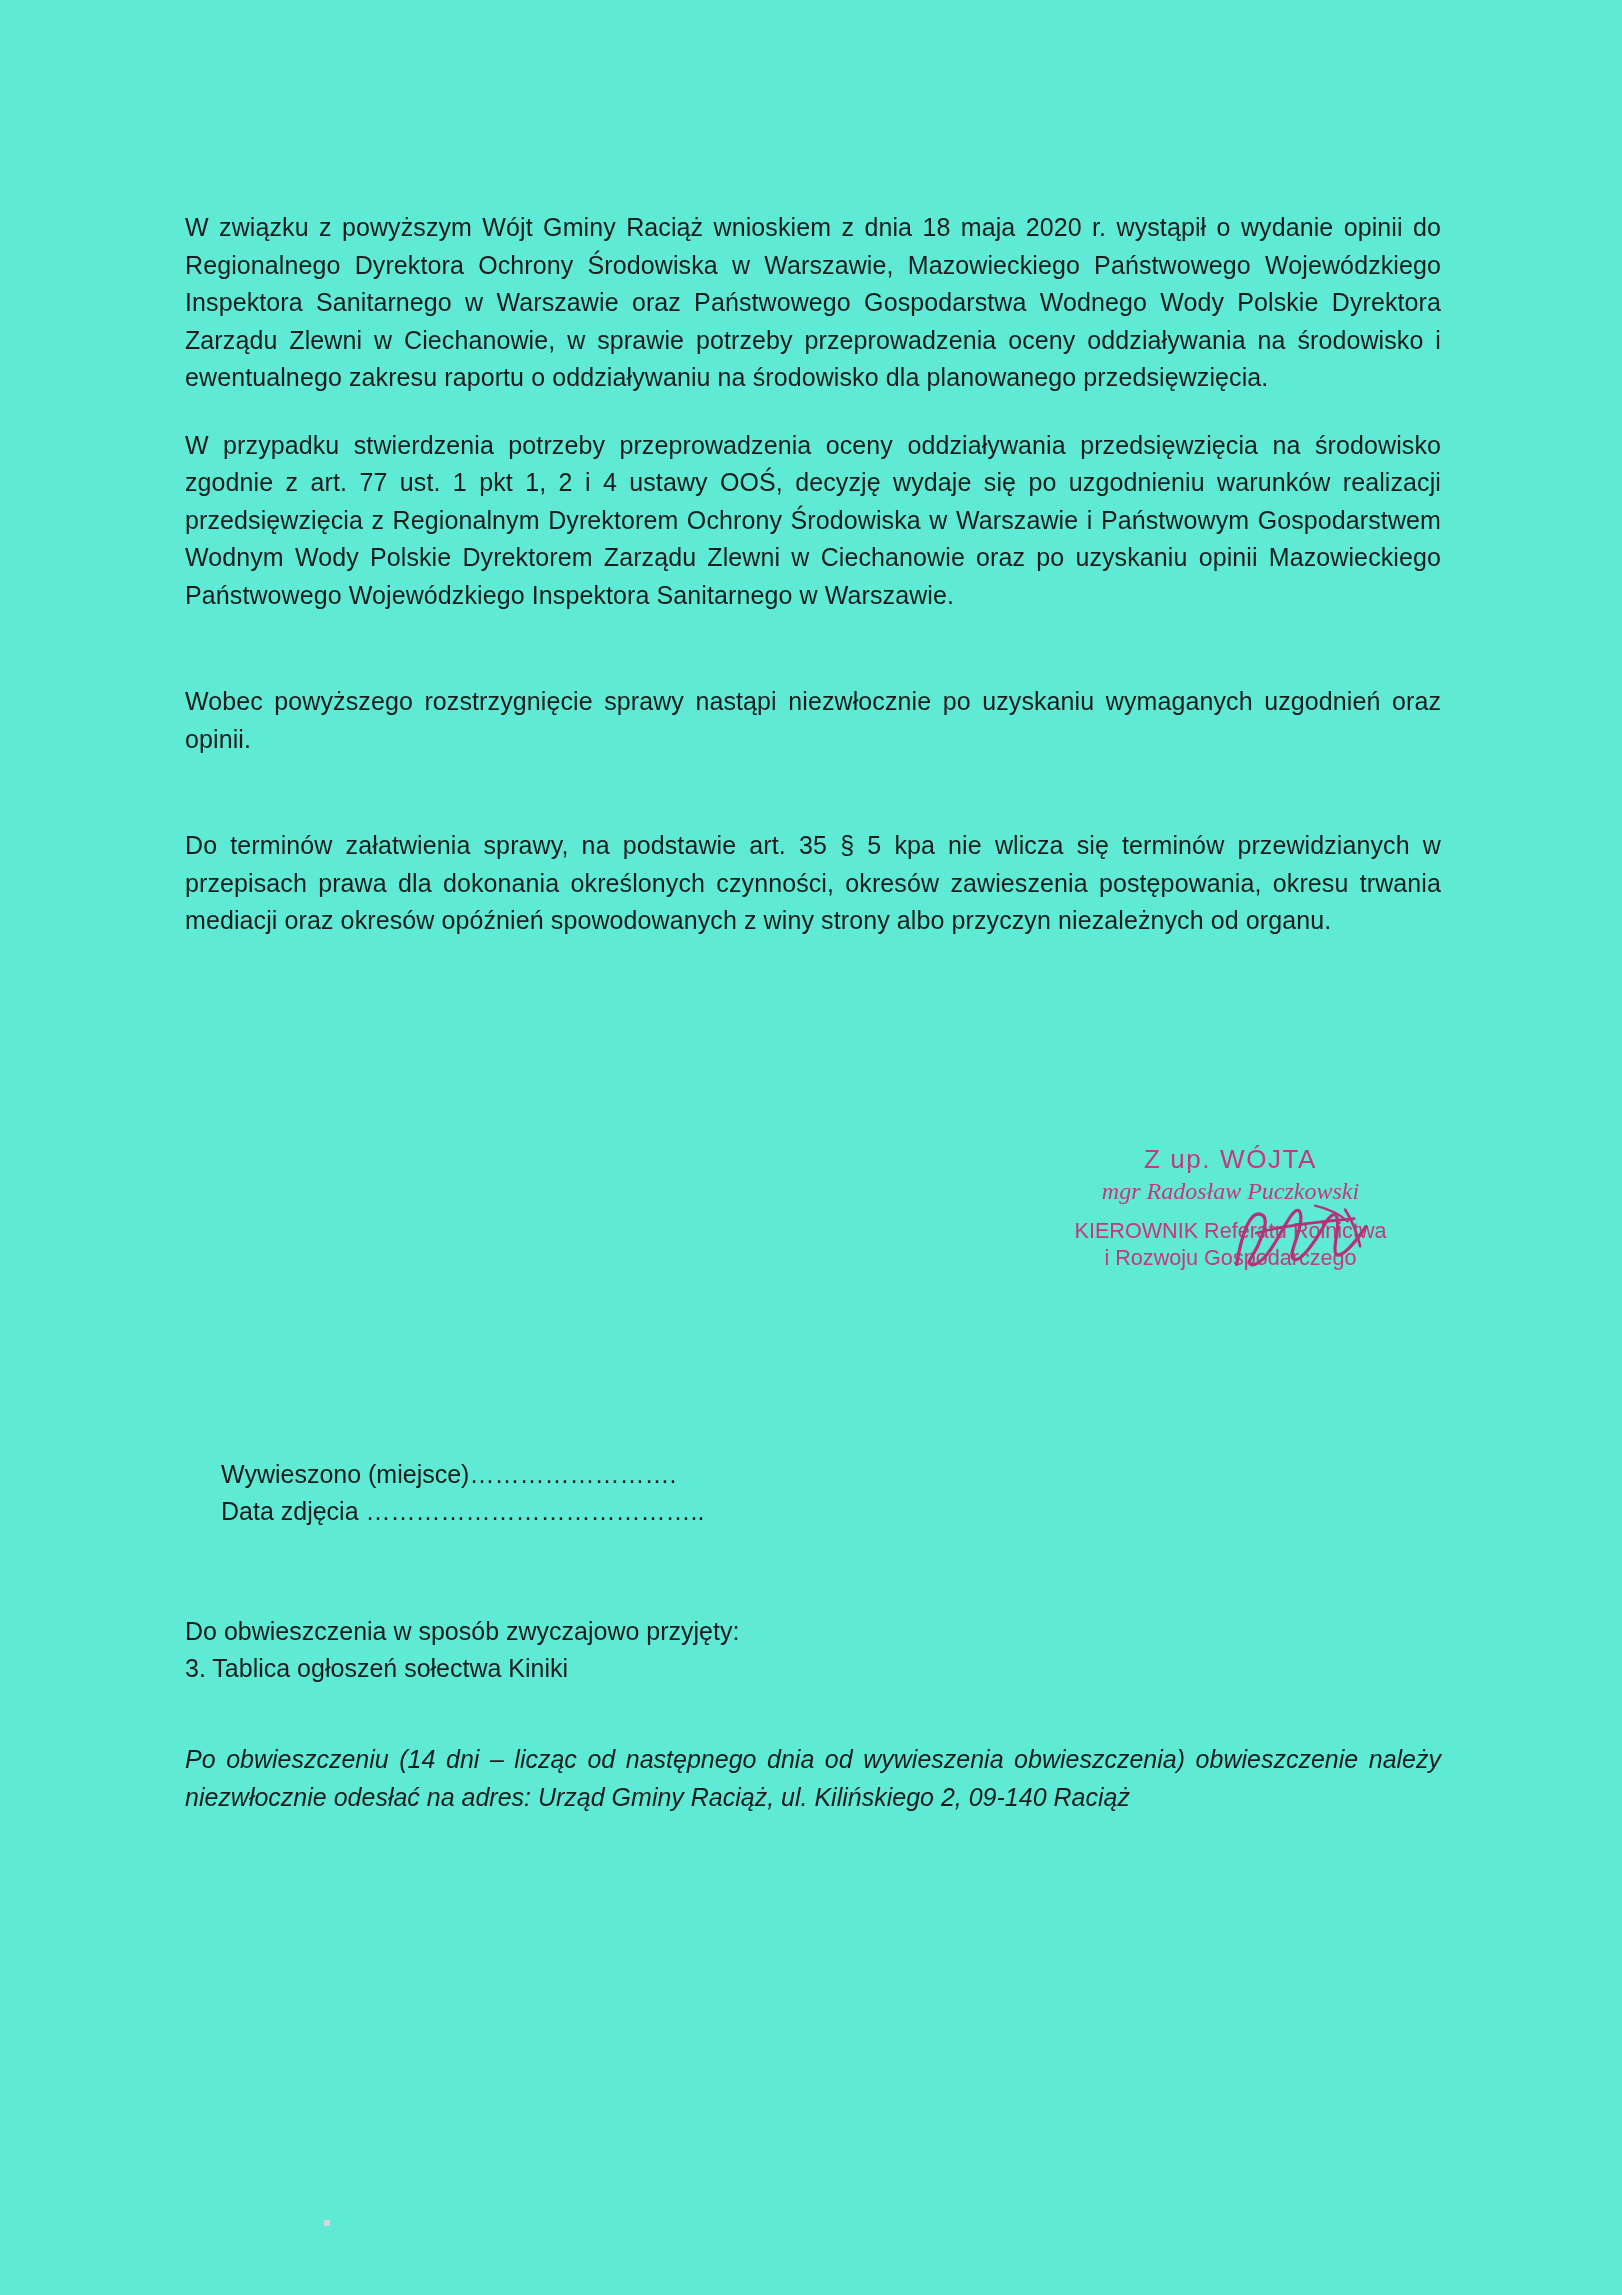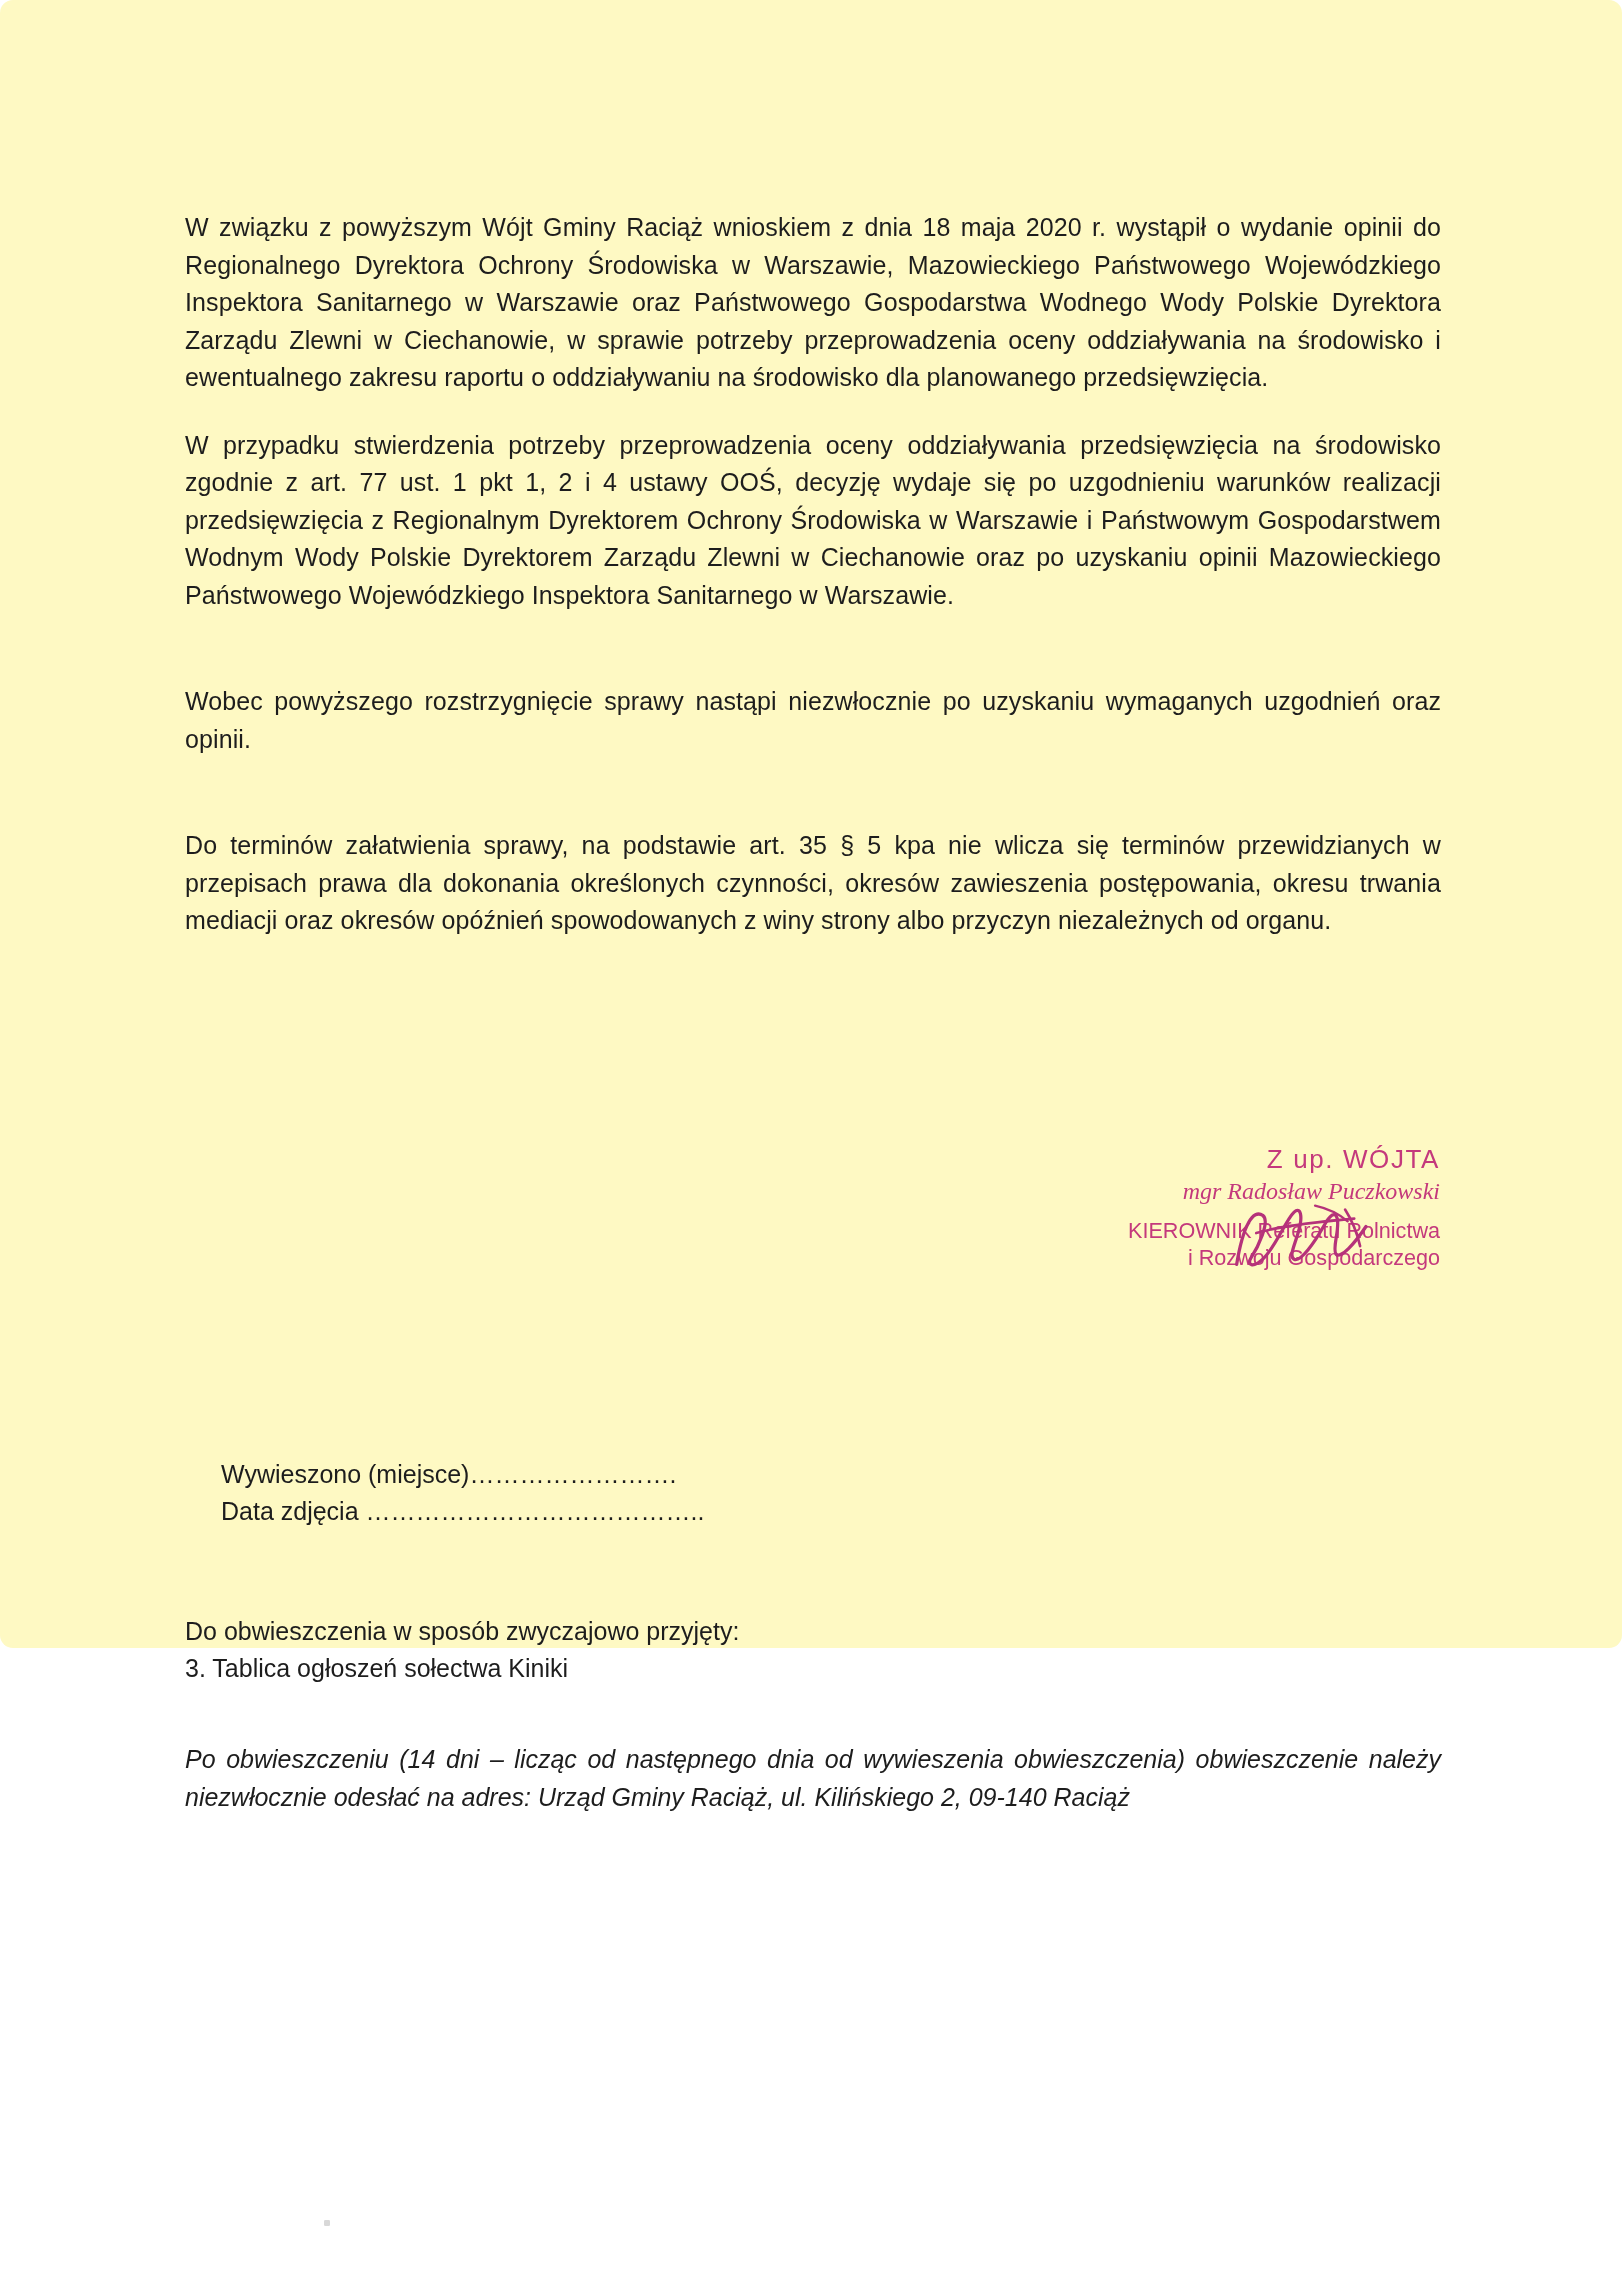--- a/index.html
+++ b/index.html
@@ -13,23 +13,22 @@
     font-family: "Liberation Sans", sans-serif;
     color: #1a1a1a;
     position: relative;
     overflow: hidden;
   }
   .page {
     position: absolute;
     top: 0;
     left: 0;
     width: 1622px;
-    height: 1648px;
-    background: #fef9c3;
-    border-radius: 13px;
+    height: 2295px;
+    background: #5eead4;
   }
   .content {
     position: absolute;
     left: 185px;
     top: 209px;
     width: 1256px;
   }
   p.para {
     margin: 0;
     font-size: 25px;
@@ -44,21 +43,21 @@
   }
   .gap-sm { height: 30px; }
   .gap-lg { height: 69px; }
 
   
   .signature-block {
     position: absolute;
     left: 1021px;
     top: 1145px;
     width: 419px;
-    text-align: right;
+    text-align: center;
     color: #c2377a;
   }
   .sig-line1 {
     font-size: 26px;
     letter-spacing: 1.6px;
     line-height: 1.15;
     color: #c4397c;
   }
   .sig-line2 {
     font-family: "Liberation Serif", serif;

